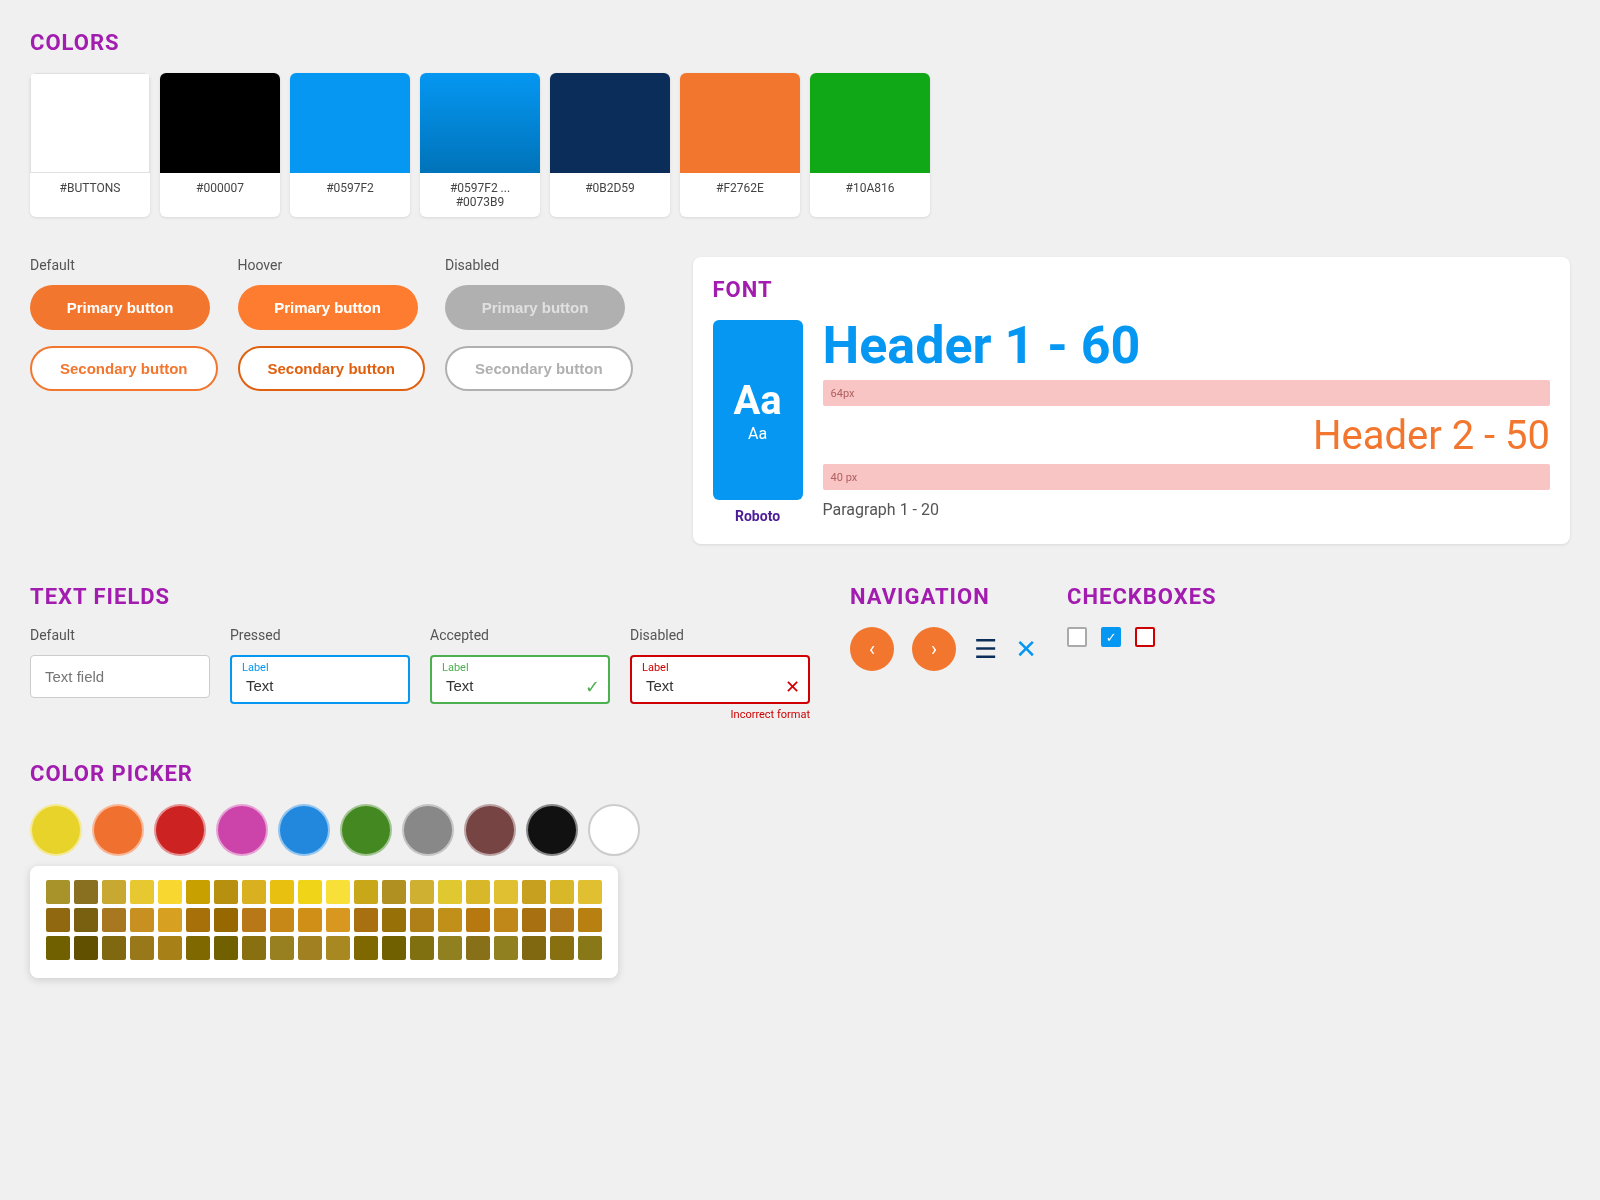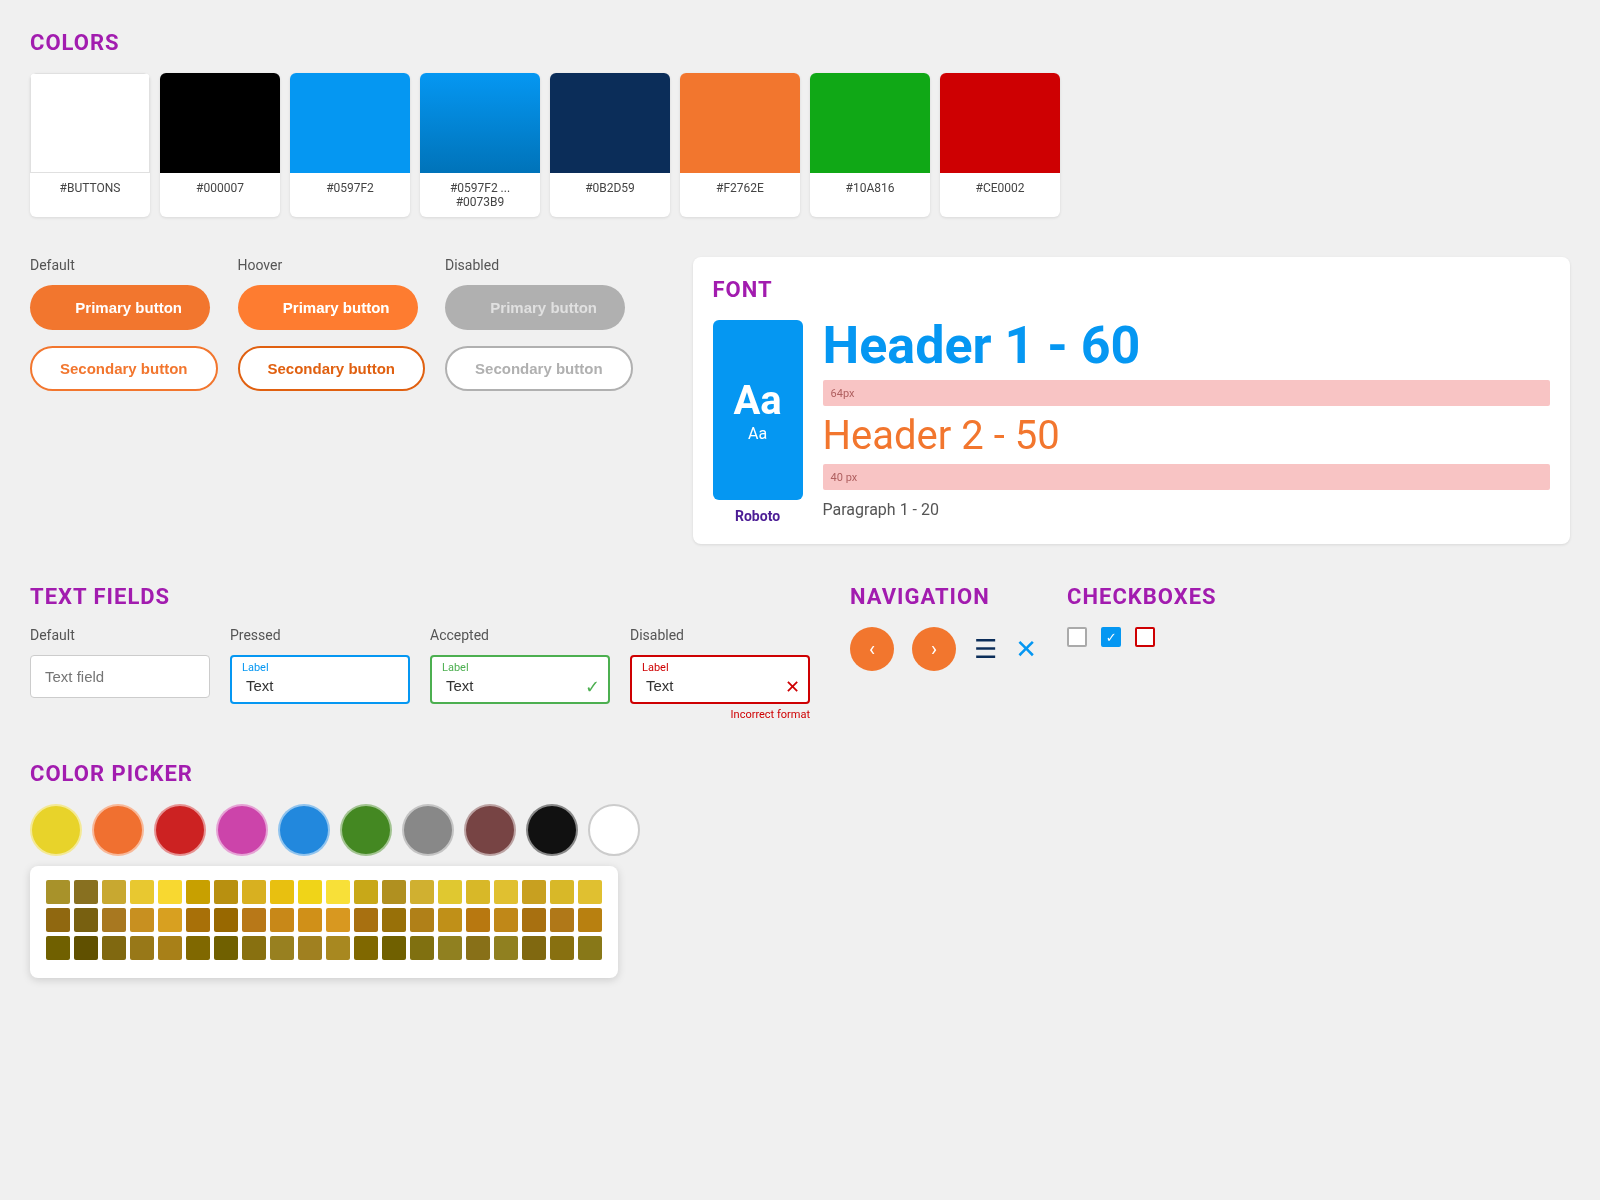--- a/index.html
+++ b/index.html
@@ -71,21 +71,21 @@
       color: white;
       border: none;
       border-radius: 25px;
       padding: 14px 28px;
       font-size: 15px;
       font-weight: 700;
       cursor: pointer;
       display: block;
       margin-bottom: 16px;
       min-width: 180px;
-      text-align: right;
+      text-align: center;
     }
     .btn-primary.hover { background: #F2762E; filter: brightness(1.05); }
     .btn-primary.disabled {
       background: #b0b0b0;
       color: #e0e0e0;
       cursor: not-allowed;
     }
     .btn-secondary {
       background: white;
       color: #F2762E;
@@ -148,20 +148,21 @@
       padding-left: 8px;
       font-size: 11px;
       color: #b06060;
     }
     .font-h2 {
       font-size: 40px;
       font-weight: 400;
       color: #F2762E;
       line-height: 1;
       margin-bottom: 8px;
+      text-align: right;
     }
     .font-bar-40 {
       background: #f8c4c4;
       height: 26px;
       width: 100%;
       border-radius: 2px;
       margin-bottom: 10px;
       display: flex;
       align-items: center;
       padding-left: 8px;
@@ -419,24 +420,20 @@
         <div class="color-block" style="background: rgb(11, 45, 89);"></div>
         <div class="color-label">#0B2D59</div>
       </div>
       <div class="color-swatch">
         <div class="color-block" style="background: rgb(242, 118, 46);"></div>
         <div class="color-label">#F2762E</div>
       </div>
       <div class="color-swatch">
         <div class="color-block" style="background: rgb(16, 168, 22);"></div>
         <div class="color-label">#10A816</div>
-      </div>
-      <div class="color-swatch">
-        <div class="color-block" style="background: rgb(206, 0, 2);"></div>
-        <div class="color-label">#CE0002</div>
       </div>
     </div>
 </div>
 
 <div class="middle-row">
   <div class="buttons-section">
     <div class="btn-states">
 
       <div class="btn-state-col">
         <div class="state-label">Default</div>

